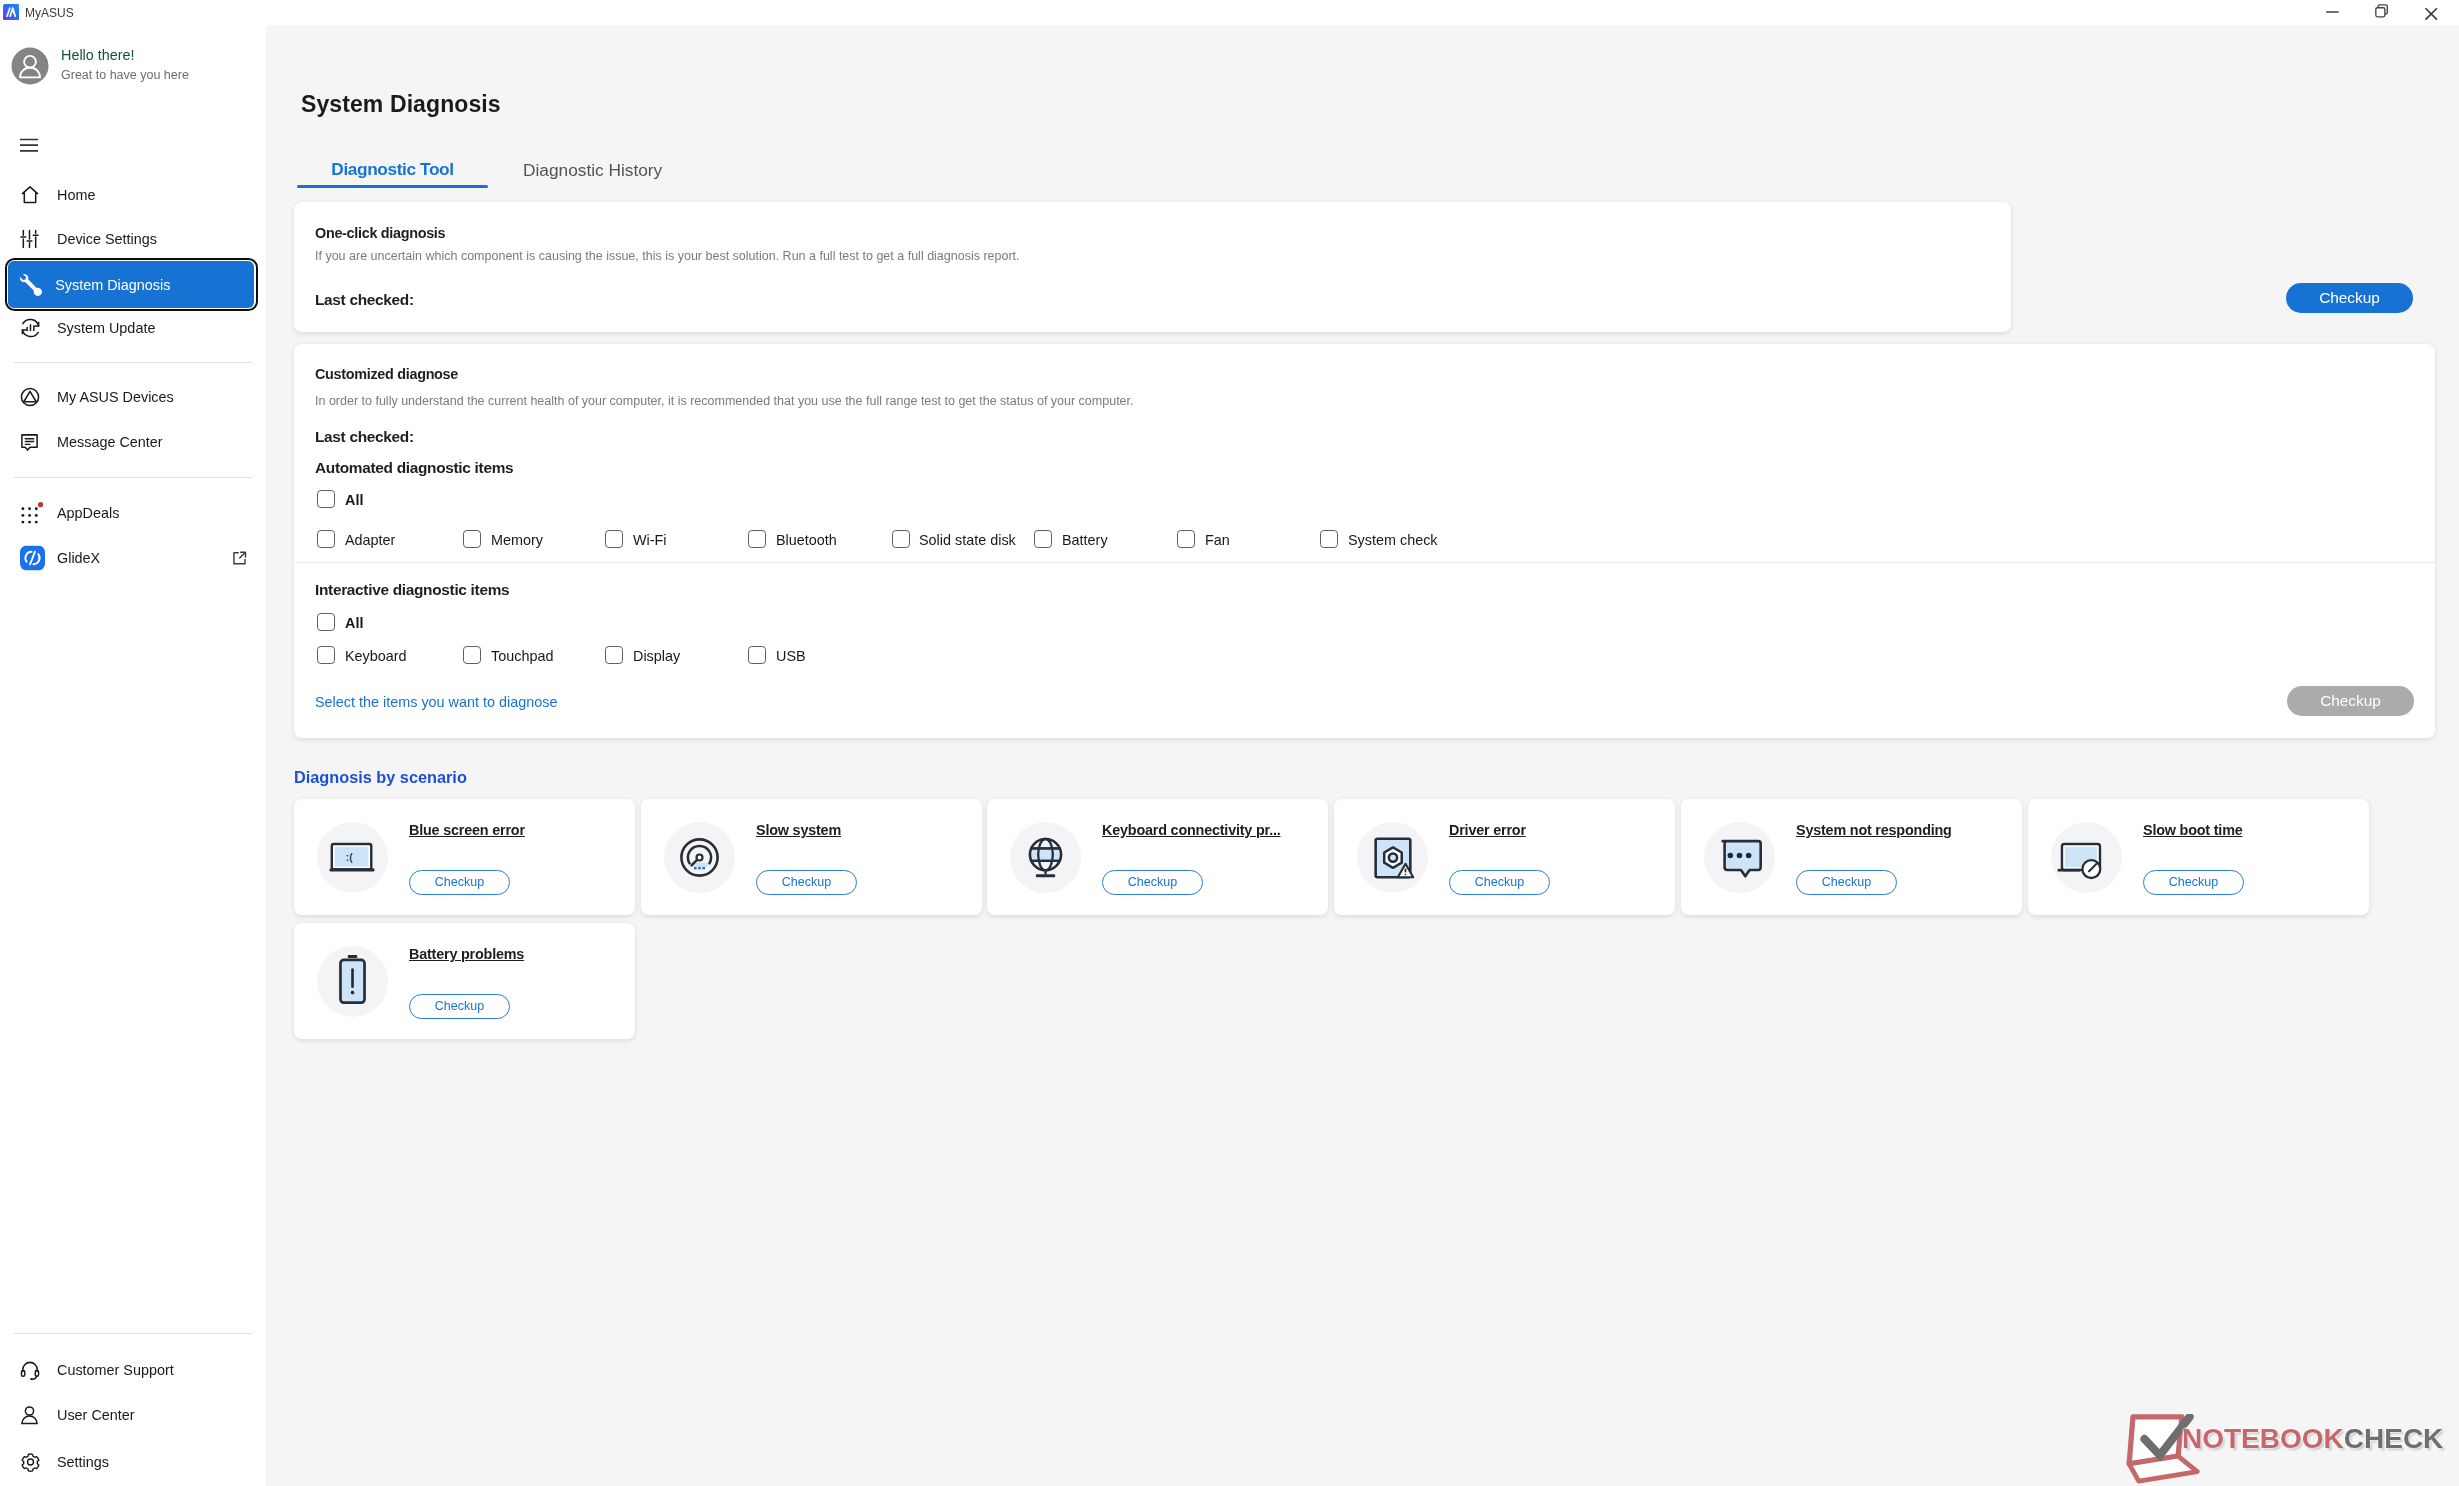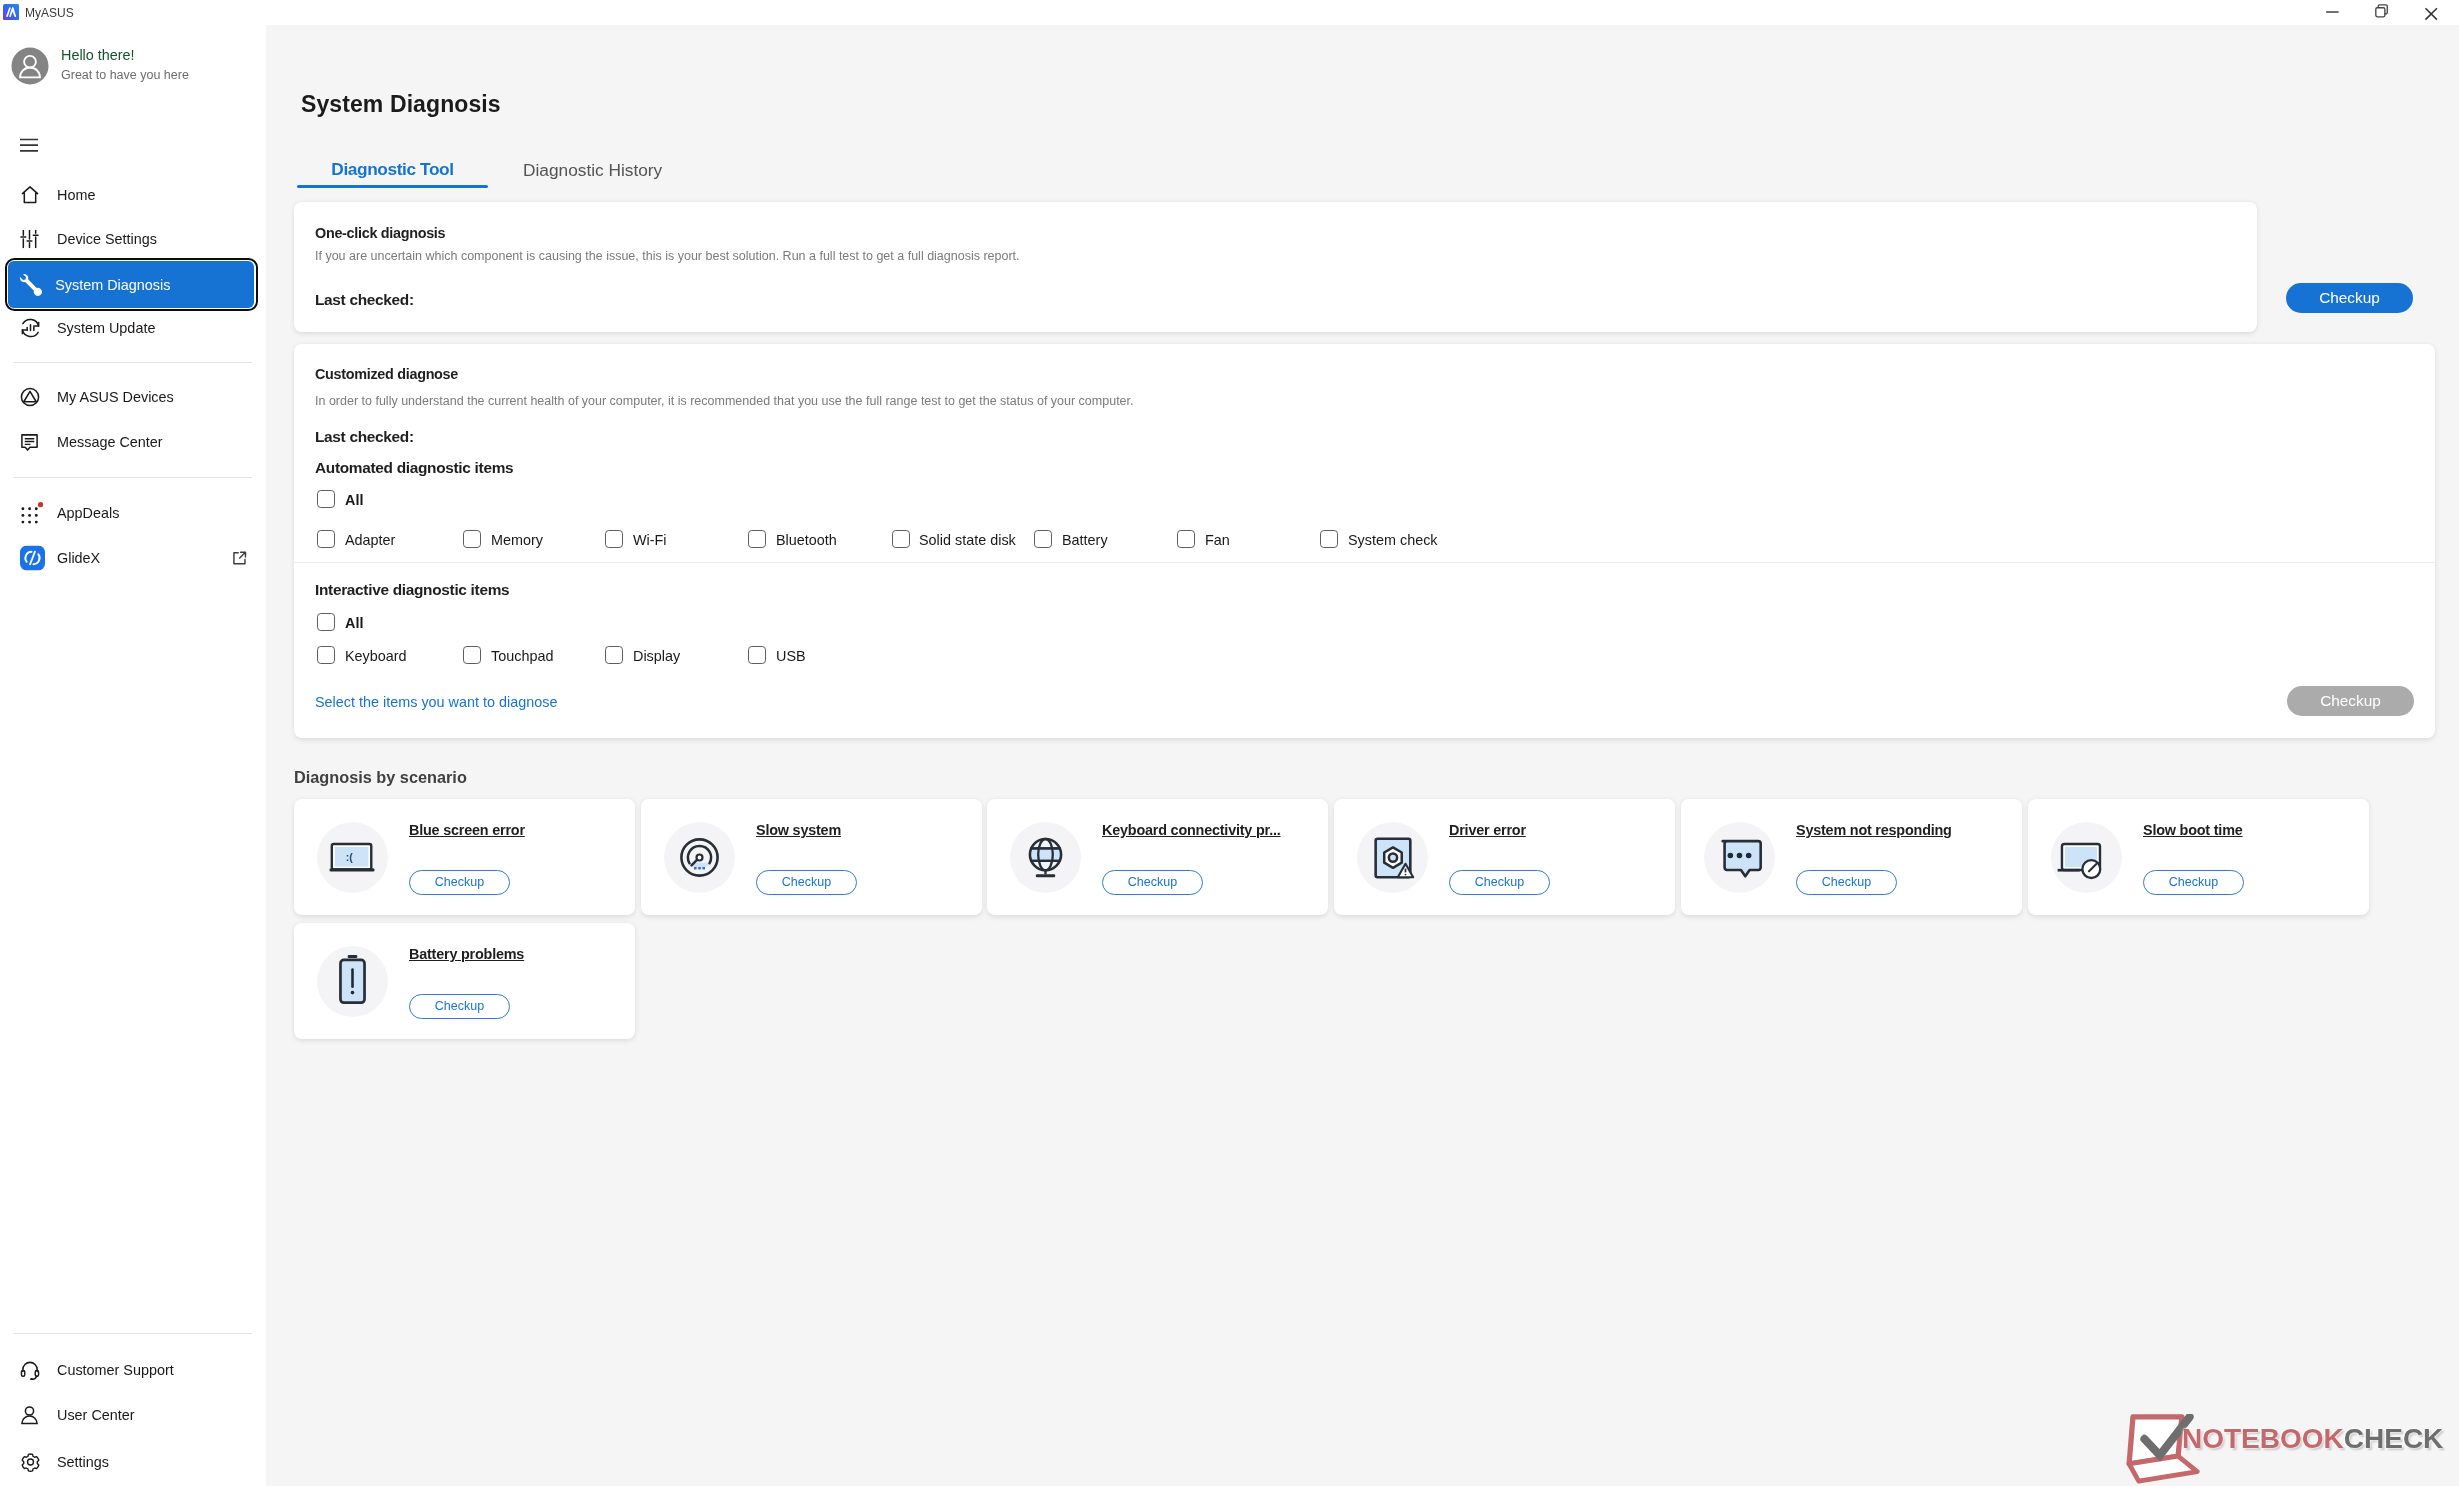--- a/index.html
+++ b/index.html
@@ -175,21 +175,21 @@
   </svg>
   <span class="navtext">Settings</span>
 </div>
 
 <div class="abs" style="left:266px; top:25px; width:2193px; height:1461px;">
   <h1>System Diagnosis</h1>
   <div class="tab1">Diagnostic Tool</div>
   <div class="tab2" style="left:257px;">Diagnostic History</div>
   <div class="tabline" style="top:160px;"></div>
 
-  <div class="card" style="left:28px; top:177px; width:1963px; height:130px;">
+  <div class="card" style="left:28px; top:177px; width:1717px; height:130px;">
     <div class="cardtitle" style="top:23px;">One-click diagnosis</div>
     <div class="carddesc" style="top:47px;">If you are uncertain which component is causing the issue, this is your best solution. Run a full test to get a full diagnosis report.</div>
     <div class="blockbold" style="top:89px;">Last checked:</div>
     <div class="btn blue" style="left:1992px; top:81px;">Checkup</div>
   </div>
 
   <div class="card" style="left:28px; top:319px; width:2141px; height:394px;">
     <div class="cardtitle" style="top:22px;">Customized diagnose</div>
     <div class="carddesc" style="top:50px;">In order to fully understand the current health of your computer, it is recommended that you use the full range test to get the status of your computer.</div>
     <div class="blockbold" style="top:84px;">Last checked:</div>
@@ -223,21 +223,21 @@
     <div class="cb" style="left:169px; top:302px;"></div>
       <div class="cblabel" style="left:197px; top:304px;">Touchpad</div>
     <div class="cb" style="left:311px; top:302px;"></div>
       <div class="cblabel" style="left:339px; top:304px;">Display</div>
     <div class="cb" style="left:454px; top:302px;"></div>
       <div class="cblabel" style="left:482px; top:304px;">USB</div>
     <div class="link" style="left:21px; top:350px;">Select the items you want to diagnose</div>
     <div class="btn gray" style="left:1993px; top:342px;">Checkup</div>
   </div>
 
-  <div class="abs" style="left:28px; top:743px; font-size:16.3px; font-weight:700; color:#404040;">Diagnosis by scenario</div>
+  <div class="abs" style="left:28px; top:743px; font-size:16.3px; font-weight:700; color:#1d4ed8;">Diagnosis by scenario</div>
 
   <div class="scen" style="left:28px; top:774px;">
     <div class="circ"></div>
     <svg class="ic" width="77" height="77" viewBox="-40 -40 80 80">
       <rect x="-21.5" y="-14" width="41" height="26.5" rx="2" fill="#ffffff" stroke="#272e38" stroke-width="2.5"></rect>
       <rect x="-18.5" y="-11" width="35" height="20.5" fill="#cde4f8"></rect>
       <rect x="-24" y="11.2" width="47" height="3.4" rx="1.7" fill="#272e38"></rect>
       <text x="-7" y="3.8" font-size="11" font-weight="bold" fill="#27486b">:(</text>
     </svg>
     <div class="stitle">Blue screen error</div>

